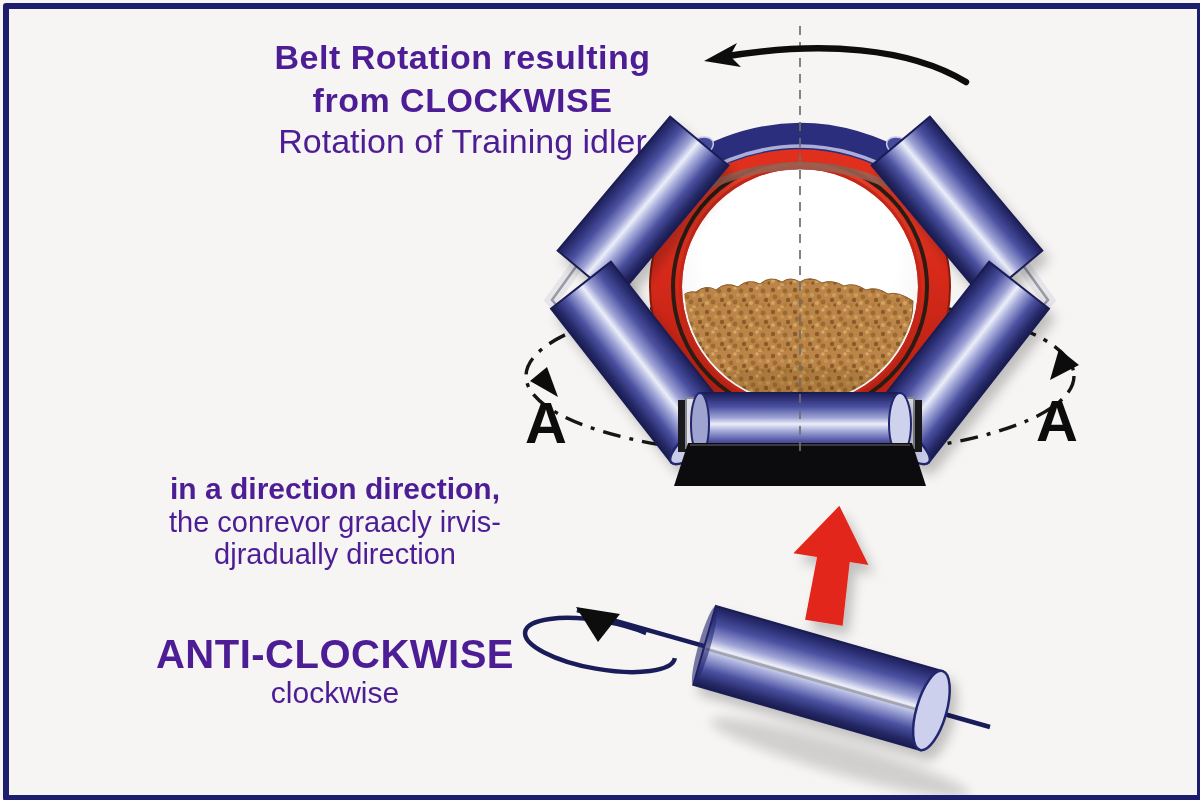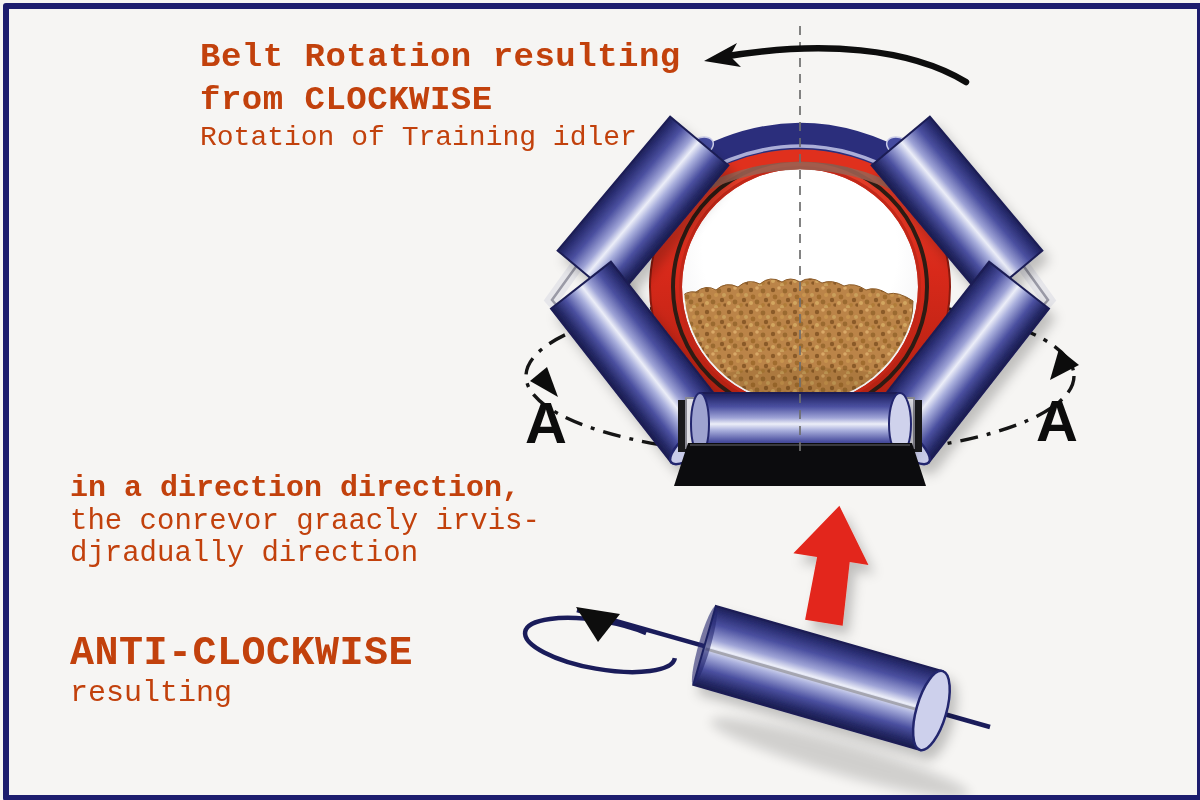--- a/index.html
+++ b/index.html
@@ -6,24 +6,24 @@
   #stage{
     position:relative;width:1200px;height:800px;overflow:hidden;
     background:#f6f5f3;
     font-family:"Liberation Sans", sans-serif;
     color:#1c1c3a;
   }
   #frame-border{
     position:absolute;left:3px;top:3px;width:1188px;height:786px;
     border:6px solid #1d1d6e;border-radius:3px;pointer-events:none;z-index:50;
   }
-  .txt{position:absolute;text-align:left;line-height:1.18;color:#c2410c;font-family:Liberation Mono, monospace;}
+  .txt{position:absolute;text-align:center;line-height:1.18;color:#4c1d95;}
   #title-block{left:200px;top:36px;width:525px;}
   .t-bold{font-weight:bold;font-size:34px;letter-spacing:.5px;line-height:1.26;}
-  .t-reg{font-weight:normal;font-size:28px;line-height:1.13;}
+  .t-reg{font-weight:normal;font-size:34px;line-height:1.13;}
   #left-block{left:70px;top:472px;width:530px;}
   .l-bold{font-weight:bold;font-size:30px;line-height:1.12;}
   .l-reg{font-weight:normal;font-size:29px;line-height:1.12;}
   #anti-block{left:70px;top:632px;width:530px;}
   .a-bold{font-weight:bold;font-size:40px;letter-spacing:.5px;line-height:1.1;}
   .a-reg{font-weight:normal;font-size:30px;line-height:1.15;}
   svg{position:absolute;left:0;top:0;}
   .sec-a{font-weight:bold;font-size:58px;fill:#0c0c0c;}
 </style>
 </head>
@@ -38,21 +38,21 @@
     <div class="t-reg">Rotation of Training idler</div>
   </div>
 
   <div id="left-block" class="txt">
     <div class="l-bold">in a direction direction,</div>
     <div class="l-reg">the conrevor graacly irvis-</div>
     <div class="l-reg">djradually direction</div>
   </div>
   <div id="anti-block" class="txt">
     <div class="a-bold">ANTI-CLOCKWISE</div>
-    <div class="a-reg">resulting</div>
+    <div class="a-reg">clockwise</div>
   </div>
 
   <svg width="1200" height="800" viewBox="0 0 1200 800">
     <defs>
       <linearGradient id="rollerGrad" x1="0" y1="0" x2="0" y2="1">
         <stop offset="0" stop-color="#1e2158"></stop>
         <stop offset="0.08" stop-color="#2b2f74"></stop>
         <stop offset="0.22" stop-color="#4b50a0"></stop>
         <stop offset="0.40" stop-color="#9ea3d6"></stop>
         <stop offset="0.50" stop-color="#eceef8"></stop>

